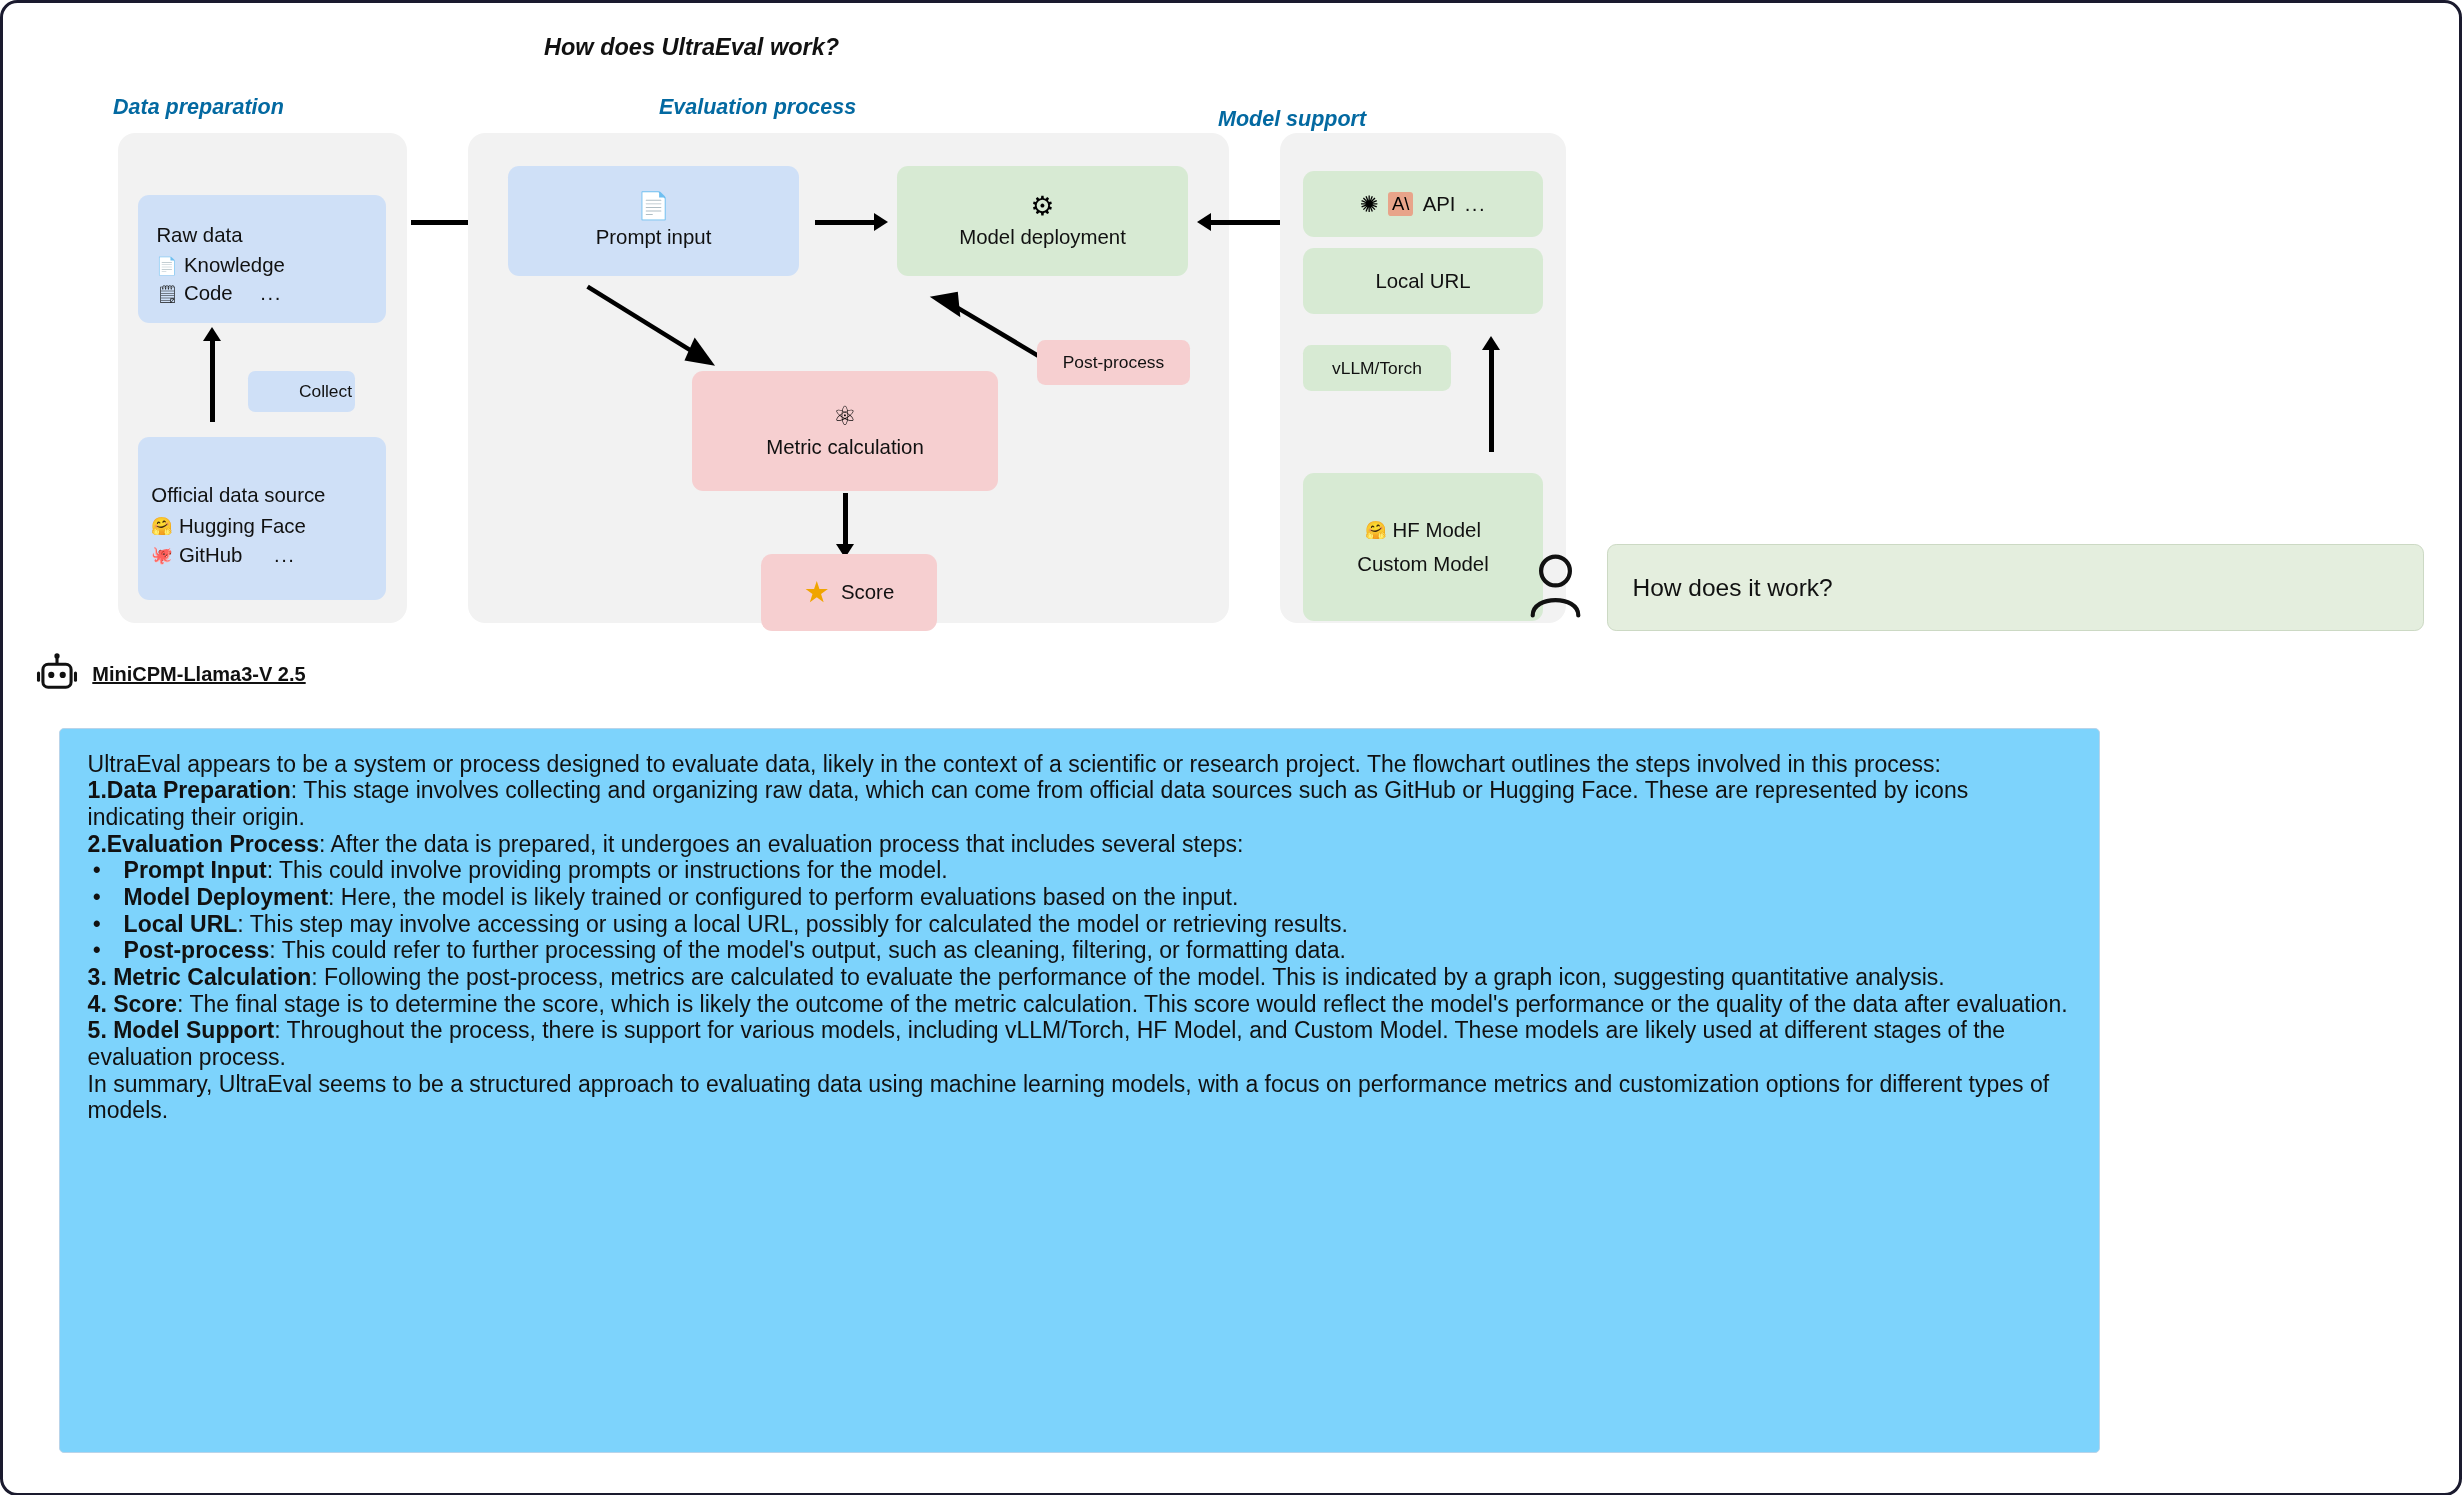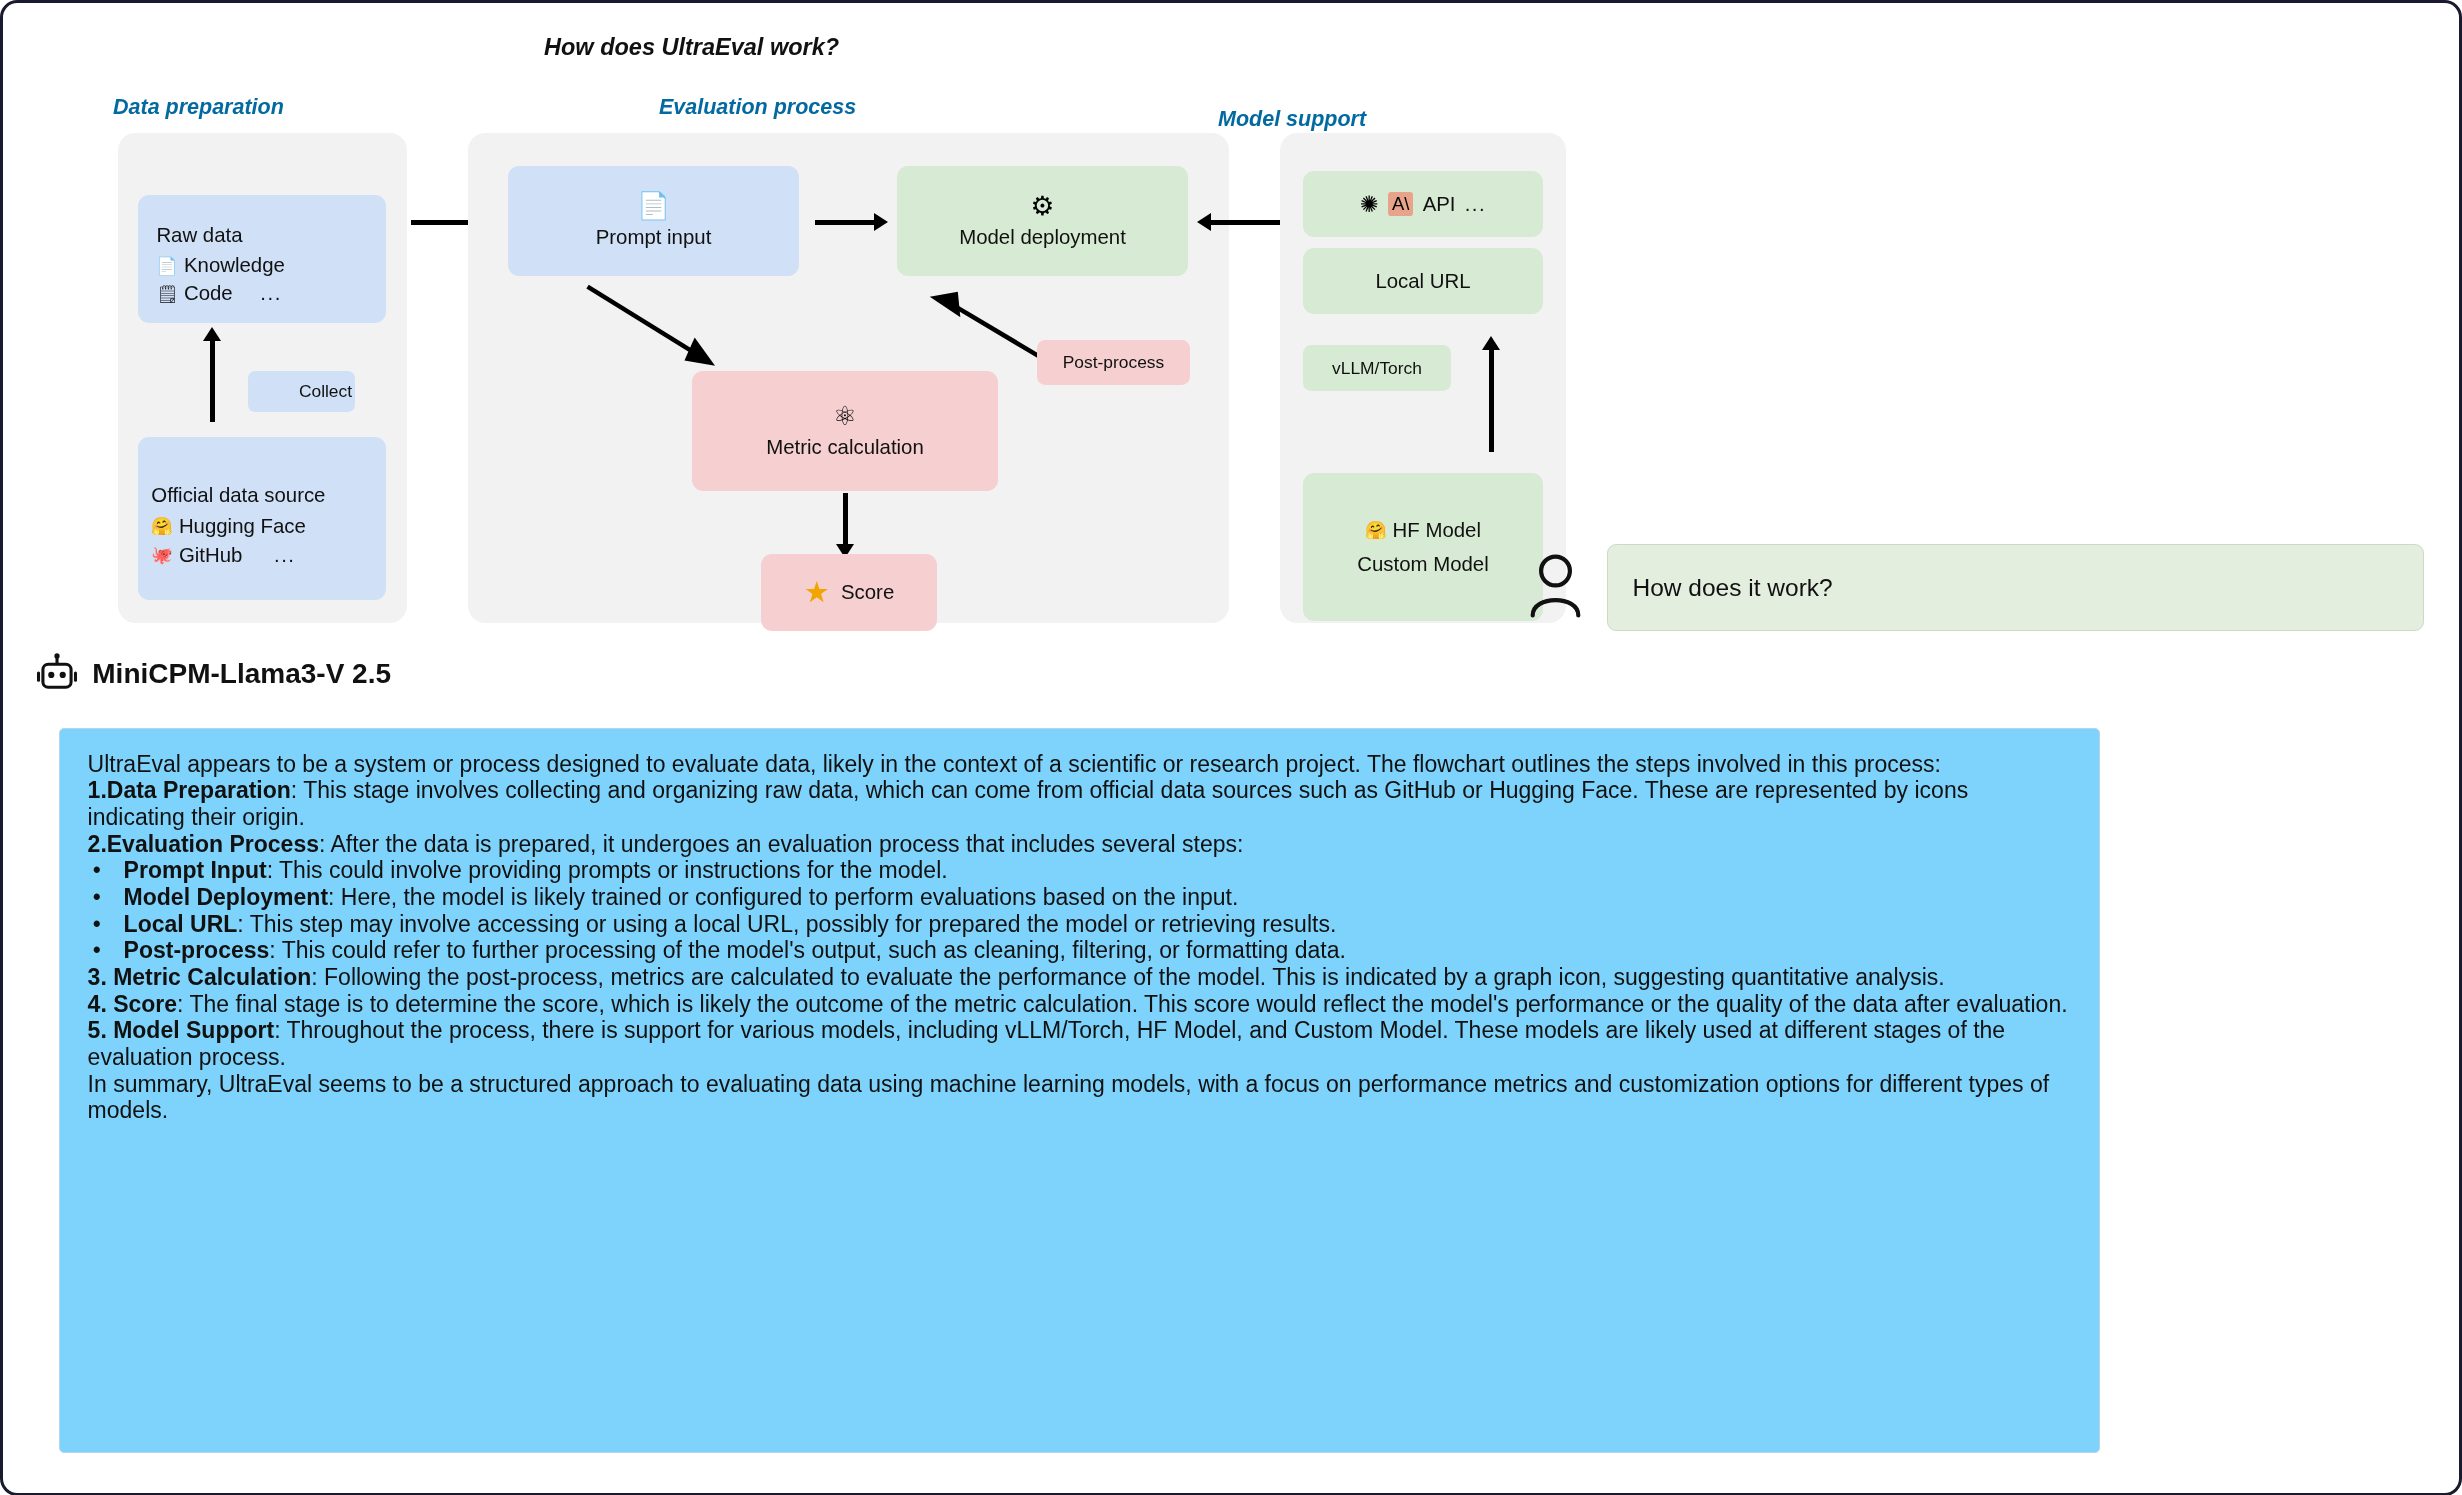--- a/index.html
+++ b/index.html
@@ -167,23 +167,24 @@
     left: 32px;
     top: 649px;
     display: flex;
     align-items: center;
     gap: 13.3px;
   }
   .bot-icon {
     width: 44px; height: 44px;
   }
   .assistant-name {
-    font-size: 28px;
+    font-size: 20px;
     font-weight: bold;
     color: #111;
+    text-decoration: underline;
   }
 
   .answer-box {
     position: absolute;
     left: 56px;
     top: 725px;
     width: 2041px;
     height: 725px;
     background: #7dd3fc;
     border: 1px solid #b9d4ea;
@@ -354,21 +355,21 @@
   </div>
 
   <div class="answer-box">
     <p>UltraEval appears to be a system or process designed to evaluate data, likely in the context of a scientific or research project. The flowchart outlines the steps involved in this process:</p>
 
     <p><b>1.Data Preparation</b><span>: This stage involves collecting and organizing raw data, which can come from official data sources such as GitHub or Hugging Face. These are represented by icons indicating their origin.</span></p>
     <p><b>2.Evaluation Process</b><span>: After the data is prepared, it undergoes an evaluation process that includes several steps:</span></p>
 
     <p class="bullet"><span class="dot">•</span><b>Prompt Input</b><span>: This could involve providing prompts or instructions for the model.</span></p>
     <p class="bullet"><span class="dot">•</span><b>Model Deployment</b><span>: Here, the model is likely trained or configured to perform evaluations based on the input.</span></p>
-    <p class="bullet"><span class="dot">•</span><b>Local URL</b><span>: This step may involve accessing or using a local URL, possibly for prepared the model or retrieving results.</span></p>
+    <p class="bullet"><span class="dot">•</span><b>Local URL</b><span>: This step may involve accessing or using a local URL, possibly for calculated the model or retrieving results.</span></p>
     <p class="bullet"><span class="dot">•</span><b>Post-process</b><span>: This could refer to further processing of the model's output, such as cleaning, filtering, or formatting data.</span></p>
 
     <p><b>3. Metric Calculation</b><span>: Following the post-process, metrics are calculated to evaluate the performance of the model. This is indicated by a graph icon, suggesting quantitative analysis.</span></p>
     <p><b>4. Score</b><span>: The final stage is to determine the score, which is likely the outcome of the metric calculation. This score would reflect the model's performance or the quality of the data after evaluation.</span></p>
     <p><b>5. Model Support</b><span>: Throughout the process, there is support for various models, including vLLM/Torch, HF Model, and Custom Model. These models are likely used at different stages of the evaluation process.</span></p>
 
     <p>In summary, UltraEval seems to be a structured approach to evaluating data using machine learning models, with a focus on performance metrics and customization options for different types of models.</p>
   </div>
 
 </div>

